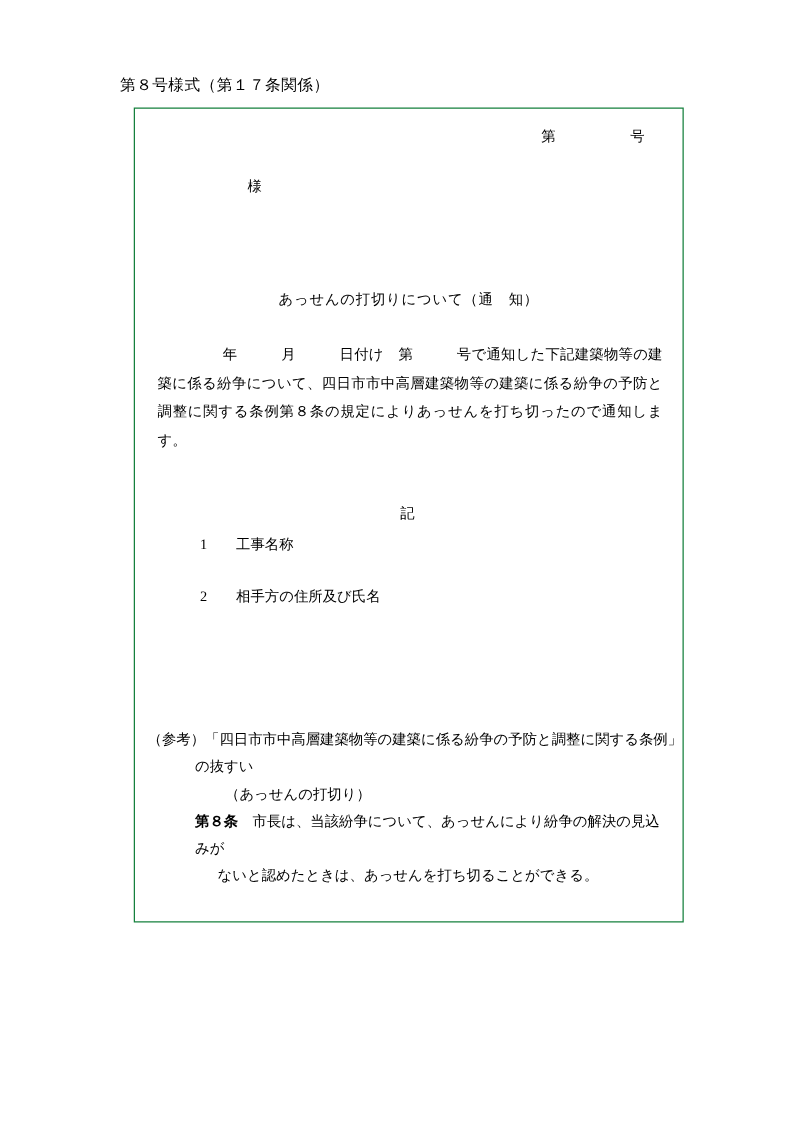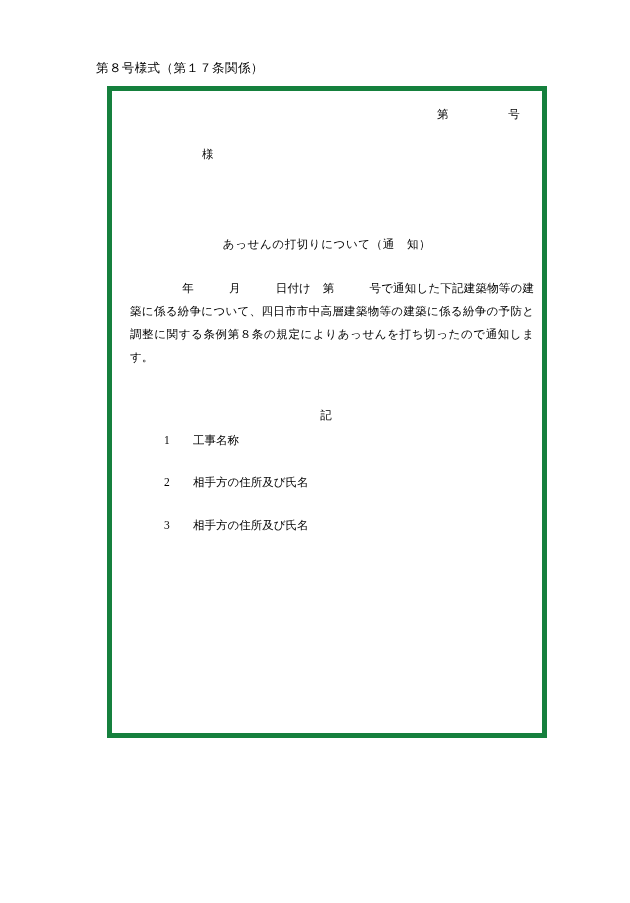--- a/index.html
+++ b/index.html
@@ -29,21 +29,21 @@
     font-size: 12.5px;
     letter-spacing: 0.4px;
     white-space: nowrap;
   }
   .doc-box {
     position: absolute;
     left: 107px;
     top: 86px;
     width: 440px;
     height: 652px;
-    border: 5px solid #15803d;
+    border: 1px solid #15803d;
     box-sizing: border-box;
   }
   .inner {
     position: relative;
     width: 100%;
     height: 100%;
     font-size: 11.5px;
     line-height: 1.6;
   }
   .row-number {
@@ -173,22 +173,29 @@
 
       <div class="items">
         <div class="item">
           <span class="num">1</span>
           <span>工事名称</span>
         </div>
         <div class="item">
           <span class="num">2</span>
           <span>相手方の住所及び氏名</span>
         </div>
-        <div class="item">
-          <span class="num">3</span>
-          <span>相手方の住所及び氏名</span>
+      </div>
+
+      <div class="ref">
+        <div class="ref-line1">（参考）「四日市市中高層建築物等の建築に係る紛争の予防と調整に関する条例」</div>
+        <div class="ref-line2">の抜すい</div>
+        <div class="ref-line3">（あっせんの打切り）</div>
+        <div class="ref-art">
+          <b>第８条</b>
+          <span>&nbsp;&nbsp;</span>
+          <span>市長は、当該紛争について、あっせんにより紛争の解決の見込みが</span>
         </div>
+        <div class="ref-art-cont">ないと認めたときは、あっせんを打ち切ることができる。</div>
       </div>
-
 
     </div>
   </div>
 </div>
 
 </body></html>

